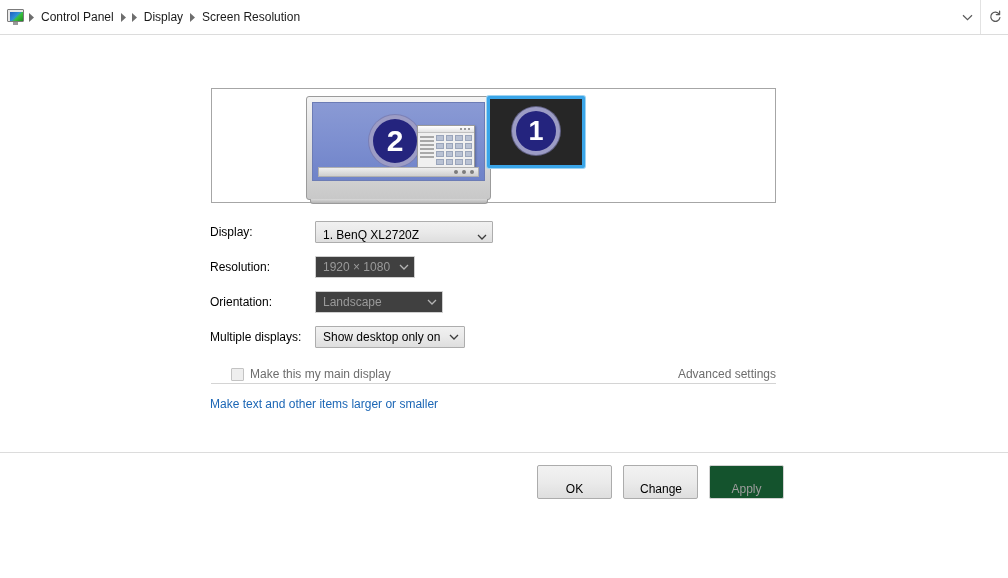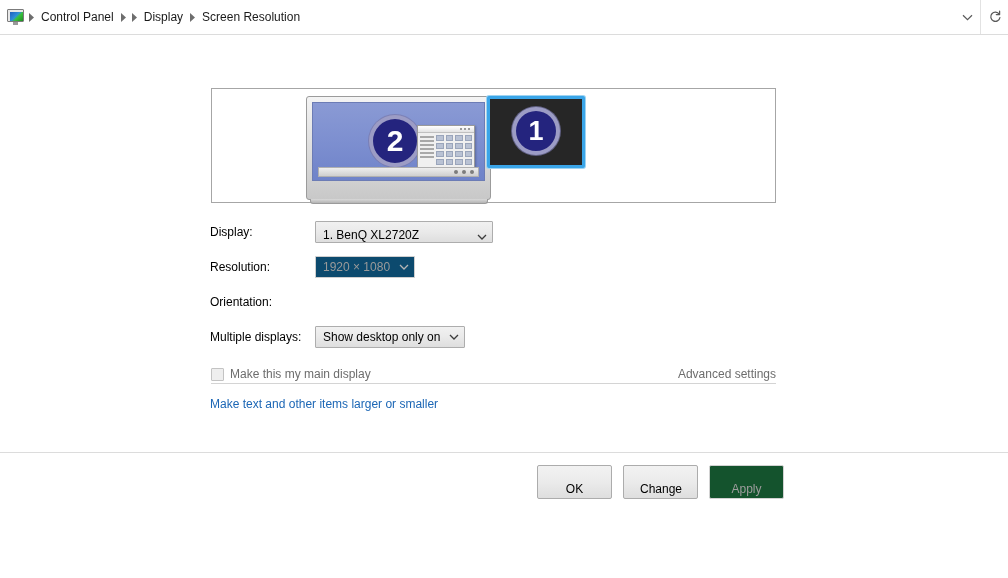--- a/index.html
+++ b/index.html
@@ -371,21 +371,21 @@
     justify-content: space-between;
     padding: 0 5px 0 7px;
     font-size: 12px;
     color: #000000;
     cursor: default;
     border-radius: 1px;
   }
   .combo .cval { white-space: nowrap; overflow: hidden; }
   .combo .carrow { color: #3b3b3b; font-size: 9px; margin-left: 8px; line-height: 1; }
   .combo.disabled {
-    background: #0c4a6e;
+    background: #404040;
     border-color: #cfcfcf;
     color: #9a9a9a;
   }
   .combo.disabled .carrow { color: #b5b5b5; }
 
   #row-display  { top: 186px; }
   #row-res      { top: 221px; }
   #row-orient   { top: 256px; }
   #row-multi    { top: 291px; }
 
@@ -398,21 +398,21 @@
   .mainrow {
     position: absolute;
     left: 211px;
     top: 328px;
     width: 565px;
     height: 22px;
     display: flex;
     align-items: center;
     justify-content: space-between;
   }
-  .chkwrap { display: flex; align-items: center; gap: 6px; }
+  .chkwrap { display: flex; align-items: center; gap: 6px; margin-left: 20px; }
   .chkbox {
     width: 13px; height: 13px;
     box-sizing: border-box;
     border: 1px solid #c3c3c3;
     background: #eeeeee;
     border-radius: 1px;
   }
   .chklabel { font-size: 12px; color: #6d6d6d; white-space: nowrap; }
   .adv-link { font-size: 12px; color: #6d6d6d; white-space: nowrap; cursor: default; }
 
@@ -597,20 +597,28 @@
         <span class="carrow">
           <svg width="10" height="6" viewBox="0 0 10 6">
               <path d="M1 1 L5 5 L9 1" stroke="#b5b5b5" stroke-width="1.3" fill="none"></path>
             </svg>
         </span>
       </div>
     </div>
 
     <div class="frow" id="row-orient">
       <span class="flabel">Orientation:</span>
+      <div class="combo cb-orient disabled">
+        <span class="cval">Landscape</span>
+        <span class="carrow">
+          <svg width="10" height="6" viewBox="0 0 10 6">
+              <path d="M1 1 L5 5 L9 1" stroke="#b5b5b5" stroke-width="1.3" fill="none"></path>
+            </svg>
+        </span>
+      </div>
     </div>
 
     <div class="frow" id="row-multi">
       <span class="flabel">Multiple displays:</span>
       <div class="combo cb-multi">
         <span class="cval">Show desktop only on 2</span>
         <span class="carrow">
           <svg width="10" height="6" viewBox="0 0 10 6">
               <path d="M1 1 L5 5 L9 1" stroke="#3b3b3b" stroke-width="1.3" fill="none"></path>
             </svg>

